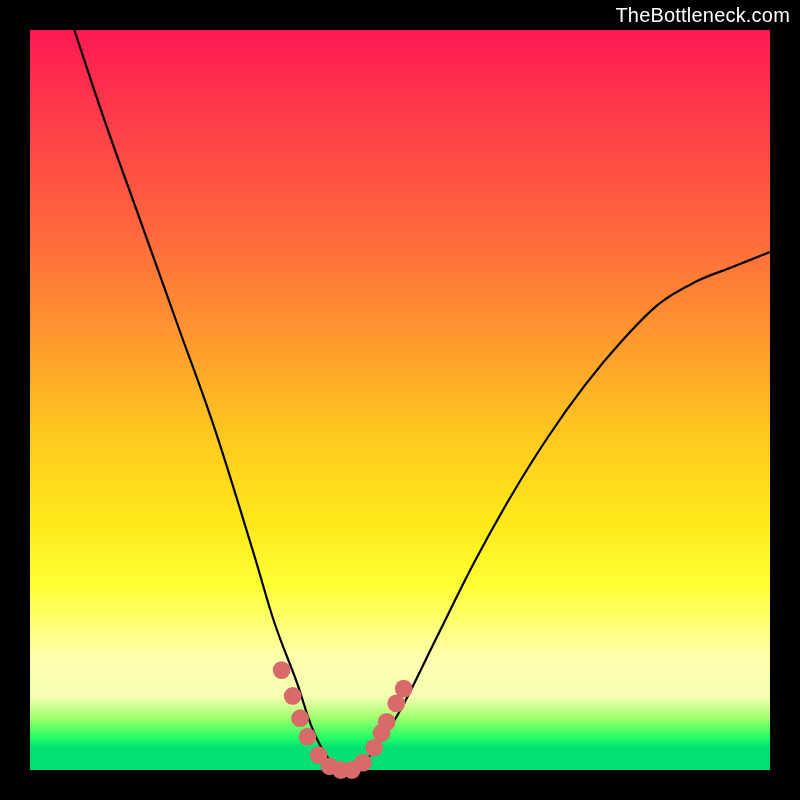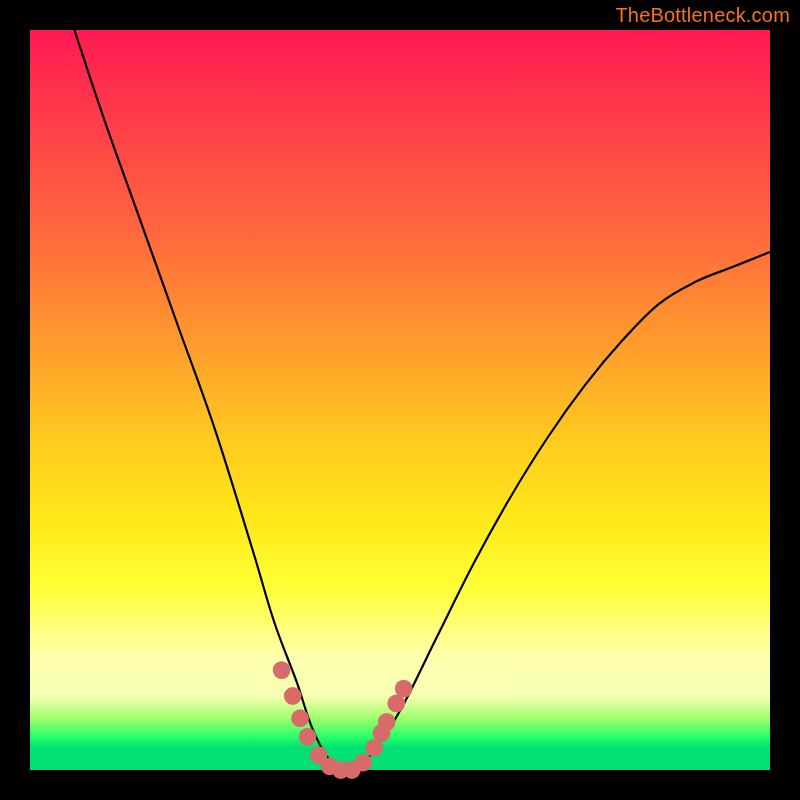--- a/index.html
+++ b/index.html
@@ -40,21 +40,21 @@
       #9fff6e 93%,
       #2aff66 95.5%,
       #00e074 97%,
       #00e074 100%
     );
   }
   .watermark {
     position: absolute;
     top: 4px;
     right: 10px;
-    color: #f97316;
+    color: #ffffff;
     font-size: 20px;
     font-weight: 500;
     letter-spacing: 0.2px;
     user-select: none;
   }
   svg.curve {
     position: absolute;
     left: 0;
     top: 0;
     width: 740px;

